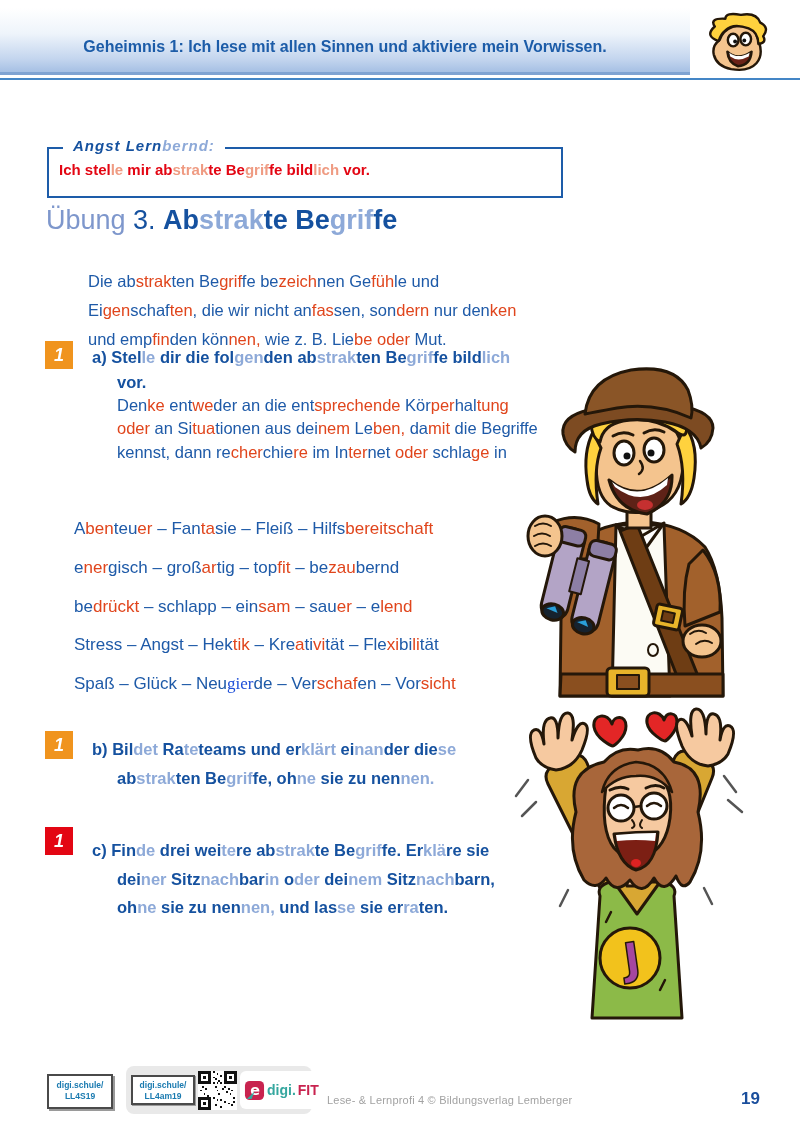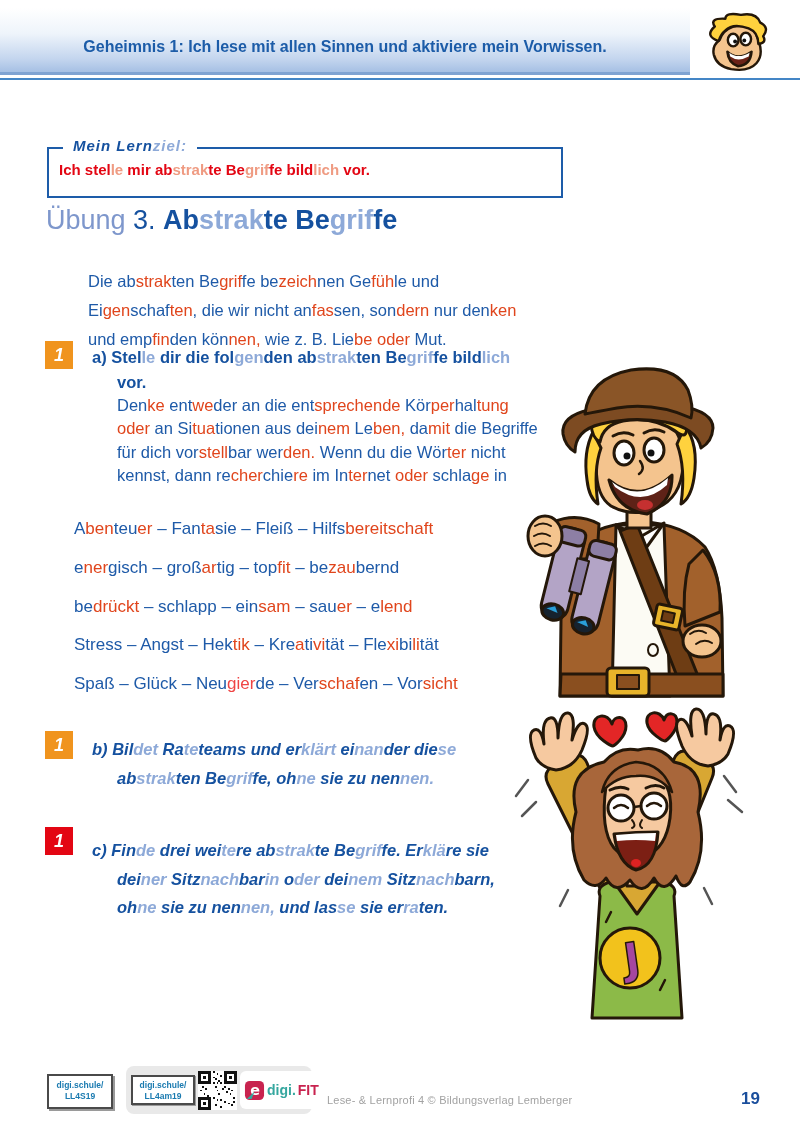--- a/index.html
+++ b/index.html
@@ -21,21 +21,21 @@
   .title{position:absolute;left:46px;top:197px;font-size:27px;white-space:nowrap;}
   .t-reg{font-weight:400;}
   .t-bold{font-weight:800;}
   
   .intro{position:absolute;left:88px;top:259px;font-size:16.5px;line-height:29px;}
   .task-heading{position:absolute;font-size:16.5px;font-weight:700;line-height:24.5px;}
   .task-body{position:absolute;font-size:16.5px;line-height:23.3px;}
   .wordlist{position:absolute;left:74px;top:502px;font-size:17px;line-height:38.8px;}
   .l{white-space:nowrap;}
   .ind{margin-left:25px;}
-  .hlh{line-height:28.7px;font-style:italic;}
+  .hlh{line-height:28.7px;}
   
   .badge{position:absolute;width:28px;height:28px;display:flex;align-items:center;justify-content:center;
          color:#fff;font-size:18px;font-weight:700;font-style:italic;}
   
   .code-box{position:absolute;box-sizing:border-box;border:2px solid #4a4a4a;background:#fff;
             box-shadow:2px 2px 0 #9a9a9a;text-align:center;font-size:8.5px;font-weight:700;
             color:#1a7ab0;line-height:1.35;padding-top:4px;}
   .digifit-bar{position:absolute;left:126px;top:1058px;width:186px;height:48px;background:#e9e9e9;
                border-radius:8px;display:flex;align-items:center;gap:3px;padding:0 5px;box-sizing:border-box;}
   .code-box2{position:relative;box-sizing:border-box;border:2px solid #4a4a4a;background:#fff;
@@ -146,21 +146,21 @@
       <path d="M102,90 Q112,85 120,89 M138,88 Q148,83 156,88" fill="none"></path>
       <path d="M124,120 Q129,126 124,128 M134,120 Q130,126 134,128" fill="none" stroke-width="2"></path>
       <path d="M106,134 Q128,132 150,132 Q148,166 128,170 Q110,164 106,134 Z" fill="#7c1f14"></path>
       <path d="M108,135 Q128,133 148,133 L147,141 Q128,139 109,141 Z" fill="#fff" stroke="none"></path>
       <ellipse cx="128" cy="163" rx="5" ry="4" fill="#d22" stroke="none"></ellipse>
       <path d="M98,222 L103,212 M152,290 L157,280" stroke-width="2.5"></path>
     </g>
   </svg>
 
   <div class="lz-box">
-    <div class="lz-label"><span style="color: rgb(21, 81, 159);">Mein Lern</span><span style="color: rgb(141, 169, 216);">ziel:</span></div>
+    <div class="lz-label"><span style="color: rgb(21, 81, 159);">Angst Lern</span><span style="color: rgb(141, 169, 216);">bernd:</span></div>
     <div class="lz-sentence"><span style="color: rgb(227, 6, 19);">Ich stel</span><span style="color: rgb(239, 155, 130);">le</span><span style="color: rgb(227, 6, 19);"> mir ab</span><span style="color: rgb(239, 155, 130);">strak</span><span style="color: rgb(227, 6, 19);">te Be</span><span style="color: rgb(239, 155, 130);">grif</span><span style="color: rgb(227, 6, 19);">fe bild</span><span style="color: rgb(239, 155, 130);">lich</span><span style="color: rgb(227, 6, 19);"> vor.</span></div>
   </div>
 
   <div class="title"><span class="t-reg"><span style="color: rgb(126, 151, 204);">Übung </span><span style="color: rgb(21, 81, 159);">3. </span></span><span class="t-bold"><span style="color: rgb(21, 81, 159);">Ab</span><span style="color: rgb(141, 169, 216);">strak</span><span style="color: rgb(21, 81, 159);">te </span><span style="color: rgb(21, 81, 159);">Be</span><span style="color: rgb(141, 169, 216);">grif</span><span style="color: rgb(21, 81, 159);">fe</span></span></div>
 
   <div class="intro">
     <div class="l"><span style="color: rgb(30, 90, 168);">Die ab</span><span style="color: rgb(224, 69, 28);">strak</span><span style="color: rgb(30, 90, 168);">ten Be</span><span style="color: rgb(224, 69, 28);">grif</span><span style="color: rgb(30, 90, 168);">fe be</span><span style="color: rgb(224, 69, 28);">zeich</span><span style="color: rgb(30, 90, 168);">nen Ge</span><span style="color: rgb(224, 69, 28);">füh</span><span style="color: rgb(30, 90, 168);">le und</span></div>
     <div class="l"><span style="color: rgb(30, 90, 168);">Ei</span><span style="color: rgb(224, 69, 28);">gen</span><span style="color: rgb(30, 90, 168);">schaf</span><span style="color: rgb(224, 69, 28);">ten</span><span style="color: rgb(30, 90, 168);">, die wir nicht an</span><span style="color: rgb(224, 69, 28);">fas</span><span style="color: rgb(30, 90, 168);">sen, son</span><span style="color: rgb(224, 69, 28);">dern</span><span style="color: rgb(30, 90, 168);"> nur den</span><span style="color: rgb(224, 69, 28);">ken</span></div>
     <div class="l"><span style="color: rgb(30, 90, 168);">und emp</span><span style="color: rgb(224, 69, 28);">fin</span><span style="color: rgb(30, 90, 168);">den kön</span><span style="color: rgb(224, 69, 28);">nen,</span><span style="color: rgb(30, 90, 168);"> wie z. B. Lie</span><span style="color: rgb(224, 69, 28);">be</span><span style="color: rgb(30, 90, 168);"> </span><span style="color: rgb(224, 69, 28);">oder</span><span style="color: rgb(30, 90, 168);"> Mut.</span></div>
   </div>
@@ -168,30 +168,29 @@
   <div class="badge" style="left:45px;top:333px;background:#f0941e">
       <span>1</span>
     </div>
   <div class="task-heading" style="left:92px;top:337px">
     <div class="l"><span style="color: rgb(21, 81, 159);">a) Stel</span><span style="color: rgb(141, 169, 216);">le</span><span style="color: rgb(21, 81, 159);"> dir die fol</span><span style="color: rgb(141, 169, 216);">gen</span><span style="color: rgb(21, 81, 159);">den ab</span><span style="color: rgb(141, 169, 216);">strak</span><span style="color: rgb(21, 81, 159);">ten Be</span><span style="color: rgb(141, 169, 216);">grif</span><span style="color: rgb(21, 81, 159);">fe bild</span><span style="color: rgb(141, 169, 216);">lich</span></div>
     <div class="l ind"><span style="color: rgb(21, 81, 159);">vor.</span></div>
   </div>
   <div class="task-body" style="left:117px;top:386px">
     <div class="l"><span style="color: rgb(30, 90, 168);">Den</span><span style="color: rgb(224, 69, 28);">ke</span><span style="color: rgb(30, 90, 168);"> ent</span><span style="color: rgb(224, 69, 28);">we</span><span style="color: rgb(30, 90, 168);">der an die ent</span><span style="color: rgb(224, 69, 28);">sprechende</span><span style="color: rgb(30, 90, 168);"> Kör</span><span style="color: rgb(224, 69, 28);">per</span><span style="color: rgb(30, 90, 168);">hal</span><span style="color: rgb(224, 69, 28);">tung</span></div>
     <div class="l"><span style="color: rgb(224, 69, 28);">oder</span><span style="color: rgb(30, 90, 168);"> an Si</span><span style="color: rgb(224, 69, 28);">tua</span><span style="color: rgb(30, 90, 168);">tionen aus dei</span><span style="color: rgb(224, 69, 28);">nem</span><span style="color: rgb(30, 90, 168);"> Le</span><span style="color: rgb(224, 69, 28);">ben,</span><span style="color: rgb(30, 90, 168);"> da</span><span style="color: rgb(224, 69, 28);">mit</span><span style="color: rgb(30, 90, 168);"> die Begriffe</span></div>
-    <div class="l"><span style="color: rgb(30, 90, 168);">für dich vor</span><span style="color: rgb(224, 69, 28);">stell</span><span style="color: rgb(30, 90, 168);">bar wer</span><span style="color: rgb(224, 69, 28);">den.</span><span style="color: rgb(30, 90, 168);"> Wenn du die Wör</span><span style="color: rgb(224, 69, 28);">ter</span><span style="color: rgb(30, 90, 168);"> nicht</span></div>
     <div class="l"><span style="color: rgb(30, 90, 168);">kennst, dann re</span><span style="color: rgb(224, 69, 28);">cher</span><span style="color: rgb(30, 90, 168);">chie</span><span style="color: rgb(224, 69, 28);">re</span><span style="color: rgb(30, 90, 168);"> im In</span><span style="color: rgb(224, 69, 28);">ter</span><span style="color: rgb(30, 90, 168);">net </span><span style="color: rgb(224, 69, 28);">oder</span><span style="color: rgb(30, 90, 168);"> schla</span><span style="color: rgb(224, 69, 28);">ge</span><span style="color: rgb(30, 90, 168);"> in</span></div>
   </div>
 
   <div class="wordlist">
     <div class="l"><span style="color: rgb(30, 90, 168);">A</span><span style="color: rgb(224, 69, 28);">ben</span><span style="color: rgb(30, 90, 168);">teu</span><span style="color: rgb(224, 69, 28);">er</span><span style="color: rgb(30, 90, 168);"> – Fan</span><span style="color: rgb(224, 69, 28);">ta</span><span style="color: rgb(30, 90, 168);">sie – Fleiß – Hilfs</span><span style="color: rgb(224, 69, 28);">bereitschaft</span></div>
     <div class="l"><span style="color: rgb(30, 90, 168);">e</span><span style="color: rgb(224, 69, 28);">ner</span><span style="color: rgb(30, 90, 168);">gisch – groß</span><span style="color: rgb(224, 69, 28);">ar</span><span style="color: rgb(30, 90, 168);">tig – top</span><span style="color: rgb(224, 69, 28);">fit</span><span style="color: rgb(30, 90, 168);"> – be</span><span style="color: rgb(224, 69, 28);">zau</span><span style="color: rgb(30, 90, 168);">bernd</span></div>
     <div class="l"><span style="color: rgb(30, 90, 168);">be</span><span style="color: rgb(224, 69, 28);">drückt</span><span style="color: rgb(30, 90, 168);"> – schlapp – ein</span><span style="color: rgb(224, 69, 28);">sam</span><span style="color: rgb(30, 90, 168);"> – sau</span><span style="color: rgb(224, 69, 28);">er</span><span style="color: rgb(30, 90, 168);"> – e</span><span style="color: rgb(224, 69, 28);">lend</span></div>
     <div class="l"><span style="color: rgb(30, 90, 168);">Stress – Angst – Hek</span><span style="color: rgb(224, 69, 28);">tik</span><span style="color: rgb(30, 90, 168);"> – Kre</span><span style="color: rgb(224, 69, 28);">a</span><span style="color: rgb(30, 90, 168);">ti</span><span style="color: rgb(224, 69, 28);">vi</span><span style="color: rgb(30, 90, 168);">tät – Fle</span><span style="color: rgb(224, 69, 28);">xi</span><span style="color: rgb(30, 90, 168);">bi</span><span style="color: rgb(224, 69, 28);">li</span><span style="color: rgb(30, 90, 168);">tät</span></div>
-    <div class="l"><span style="color: rgb(30, 90, 168);">Spaß – Glück – Neu</span><span style="color: #ef4444;">gier</span><span style="color: rgb(30, 90, 168);">de – Ver</span><span style="color: rgb(224, 69, 28);">schaf</span><span style="color: rgb(30, 90, 168);">en – Vor</span><span style="color: rgb(224, 69, 28);">sicht</span></div>
+    <div class="l"><span style="color: rgb(30, 90, 168);">Spaß – Glück – Neu</span><span style="color: #1d4ed8; font-family: Liberation Serif, serif;">gier</span><span style="color: rgb(30, 90, 168);">de – Ver</span><span style="color: rgb(224, 69, 28);">schaf</span><span style="color: rgb(30, 90, 168);">en – Vor</span><span style="color: rgb(224, 69, 28);">sicht</span></div>
   </div>
 
   <div class="badge" style="left:45px;top:723px;background:#f0941e">
       <span>1</span>
     </div>
   <div class="task-heading hlh" style="left:92px;top:727px">
     <div class="l"><span style="color: rgb(21, 81, 159);">b) Bil</span><span style="color: rgb(141, 169, 216);">det</span><span style="color: rgb(21, 81, 159);"> Ra</span><span style="color: rgb(141, 169, 216);">te</span><span style="color: rgb(21, 81, 159);">teams und er</span><span style="color: rgb(141, 169, 216);">klärt</span><span style="color: rgb(21, 81, 159);"> ei</span><span style="color: rgb(141, 169, 216);">nan</span><span style="color: rgb(21, 81, 159);">der die</span><span style="color: rgb(141, 169, 216);">se</span></div>
     <div class="l ind"><span style="color: rgb(21, 81, 159);">ab</span><span style="color: rgb(141, 169, 216);">strak</span><span style="color: rgb(21, 81, 159);">ten Be</span><span style="color: rgb(141, 169, 216);">grif</span><span style="color: rgb(21, 81, 159);">fe, oh</span><span style="color: rgb(141, 169, 216);">ne</span><span style="color: rgb(21, 81, 159);"> sie zu nen</span><span style="color: rgb(141, 169, 216);">nen.</span></div>
   </div>
 

